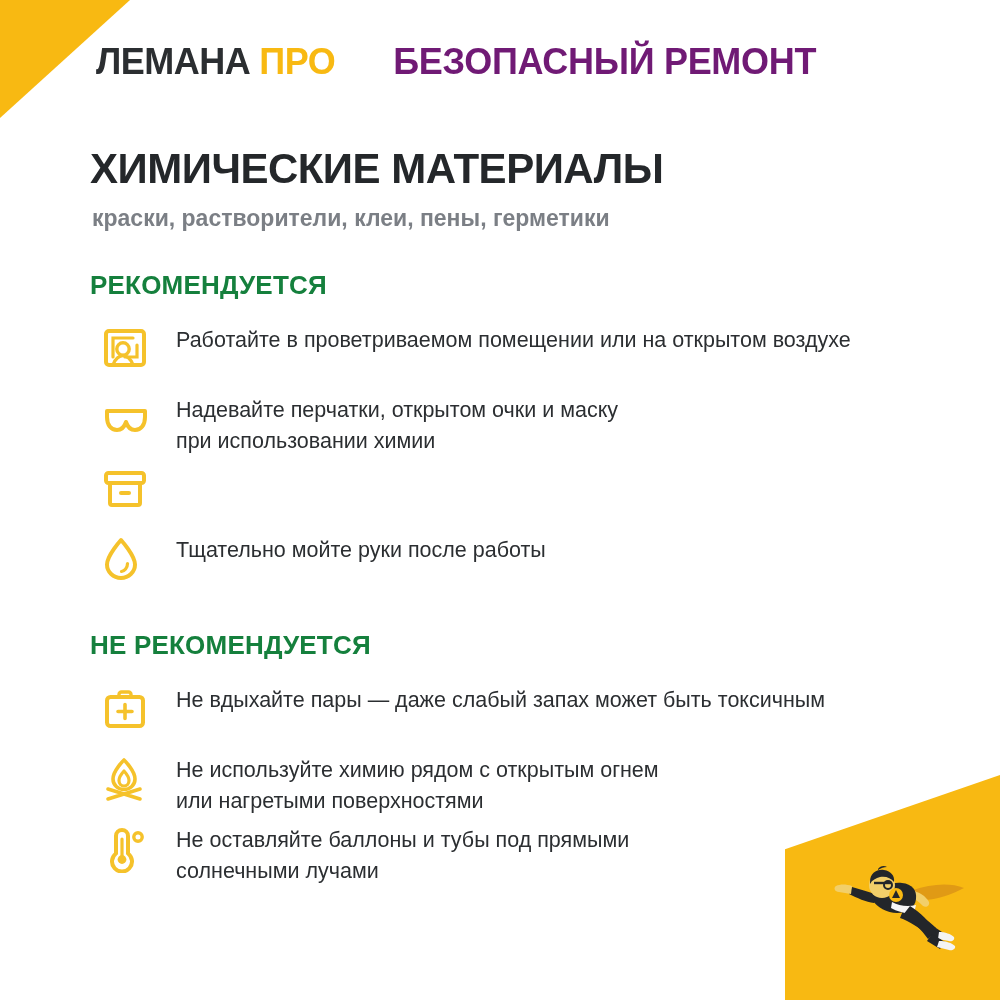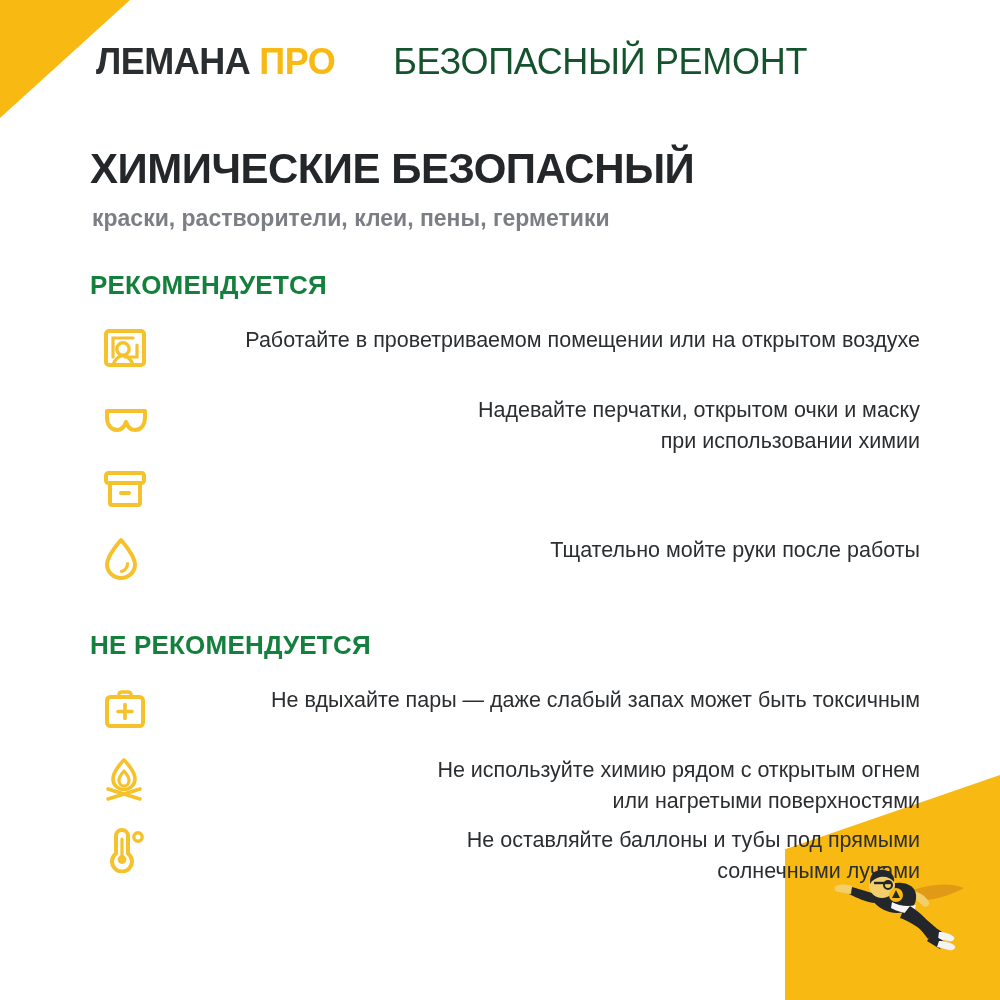--- a/index.html
+++ b/index.html
@@ -49,22 +49,22 @@
     font-size: 36px;
     font-weight: 800;
     letter-spacing: -0.5px;
     line-height: 1;
     font-stretch: condensed;
   }
   .brand .brand-main { color: #2b2e31; }
   .brand .brand-pro  { color: #f8b912; margin-left: 9px; }
   .campaign {
     font-size: 36px;
-    font-weight: 400;
-    color: #14532d;
+    font-weight: 700;
+    color: #701a75;
     letter-spacing: -0.3px;
     line-height: 1;
   }
 
   
   .title {
     position: absolute;
     top: 147px; left: 90px;
     font-size: 42px;
     font-weight: 800;
@@ -87,21 +87,21 @@
   .section-bad  { top: 630px; }
 
   .section-heading {
     font-size: 26px;
     font-weight: 800;
     color: #15803d;
     letter-spacing: 0.2px;
     margin-bottom: 16px;
   }
 
-  .rows { display: flex; flex-direction: column; text-align: right; }
+  .rows { display: flex; flex-direction: column; }
 
   .row {
     display: flex;
     align-items: flex-start;
     min-height: 70px;
   }
   .row-icon {
     flex: 0 0 86px;
     display: flex;
     align-items: center;
@@ -137,21 +137,21 @@
   <div class="corner-tl"></div>
   <div class="corner-br"></div>
 
   <div class="header">
     <div class="brand">
       <span class="brand-main">ЛЕМАНА</span><span class="brand-pro">ПРО</span>
     </div>
     <div class="campaign">БЕЗОПАСНЫЙ РЕМОНТ</div>
   </div>
 
-  <div class="title">ХИМИЧЕСКИЕ БЕЗОПАСНЫЙ</div>
+  <div class="title">ХИМИЧЕСКИЕ МАТЕРИАЛЫ</div>
   <div class="subtitle">краски, растворители, клеи, пены, герметики</div>
 
   <div class="section section-good">
     <div class="section-heading">РЕКОМЕНДУЕТСЯ</div>
     <div class="rows">
 
       <div class="row">
         <div class="row-icon">
           <svg width="46" height="44" viewBox="0 0 46 44" fill="none">
             <rect x="4" y="4" width="38" height="34" rx="3" stroke="#f5c22b" stroke-width="4"></rect>

